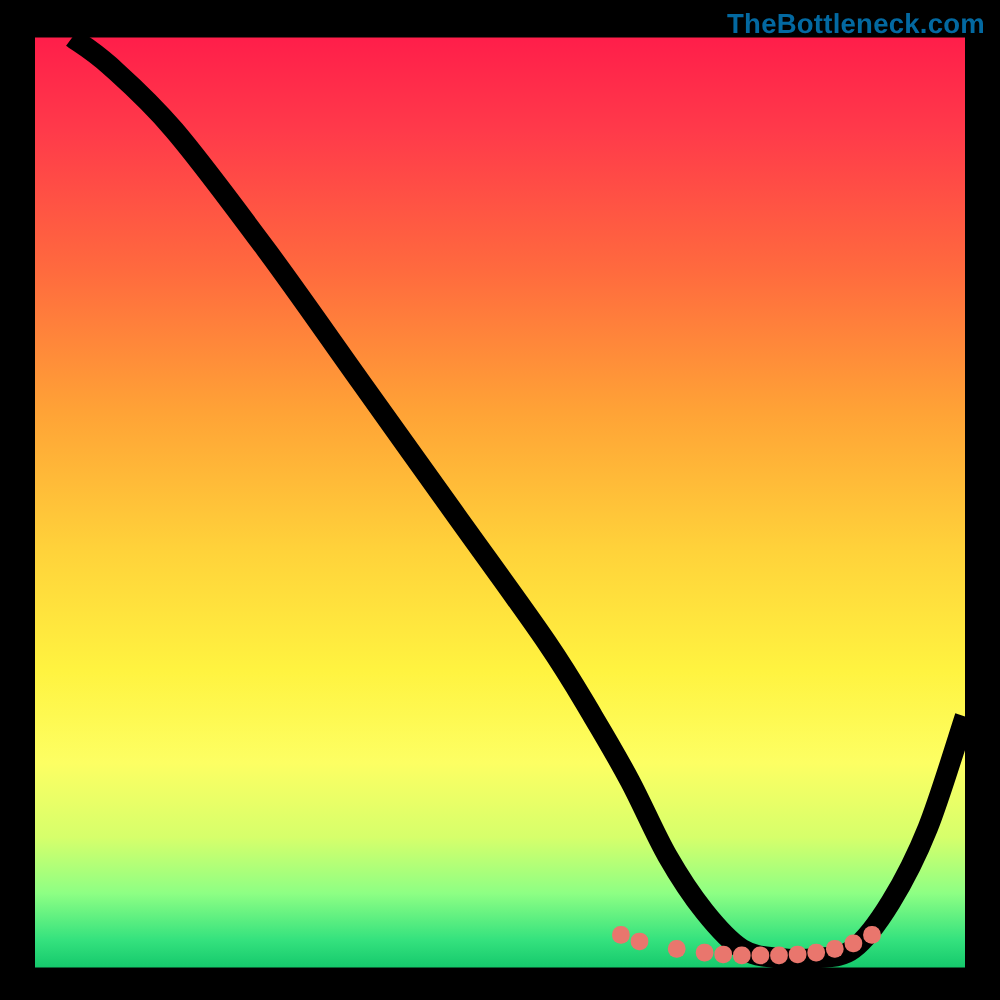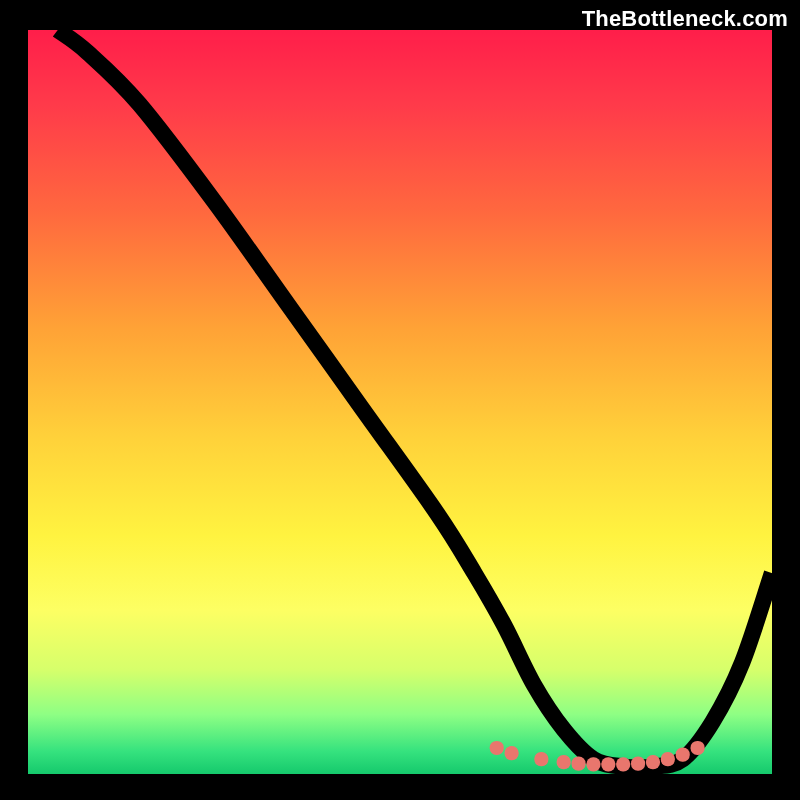--- a/index.html
+++ b/index.html
@@ -14,21 +14,21 @@
   .frame {
     position: relative;
     width: 800px;
     height: 800px;
     background: #000;
   }
   .attribution {
     position: absolute;
     top: 6px;
     right: 12px;
-    color: #ffffff;
+    color: #0369a1;
     font-size: 22px;
     font-weight: 600;
     letter-spacing: 0.2px;
     z-index: 5;
   }
   .plot-area {
     position: absolute;
     left: 28px;
     top: 30px;
     width: 744px;

